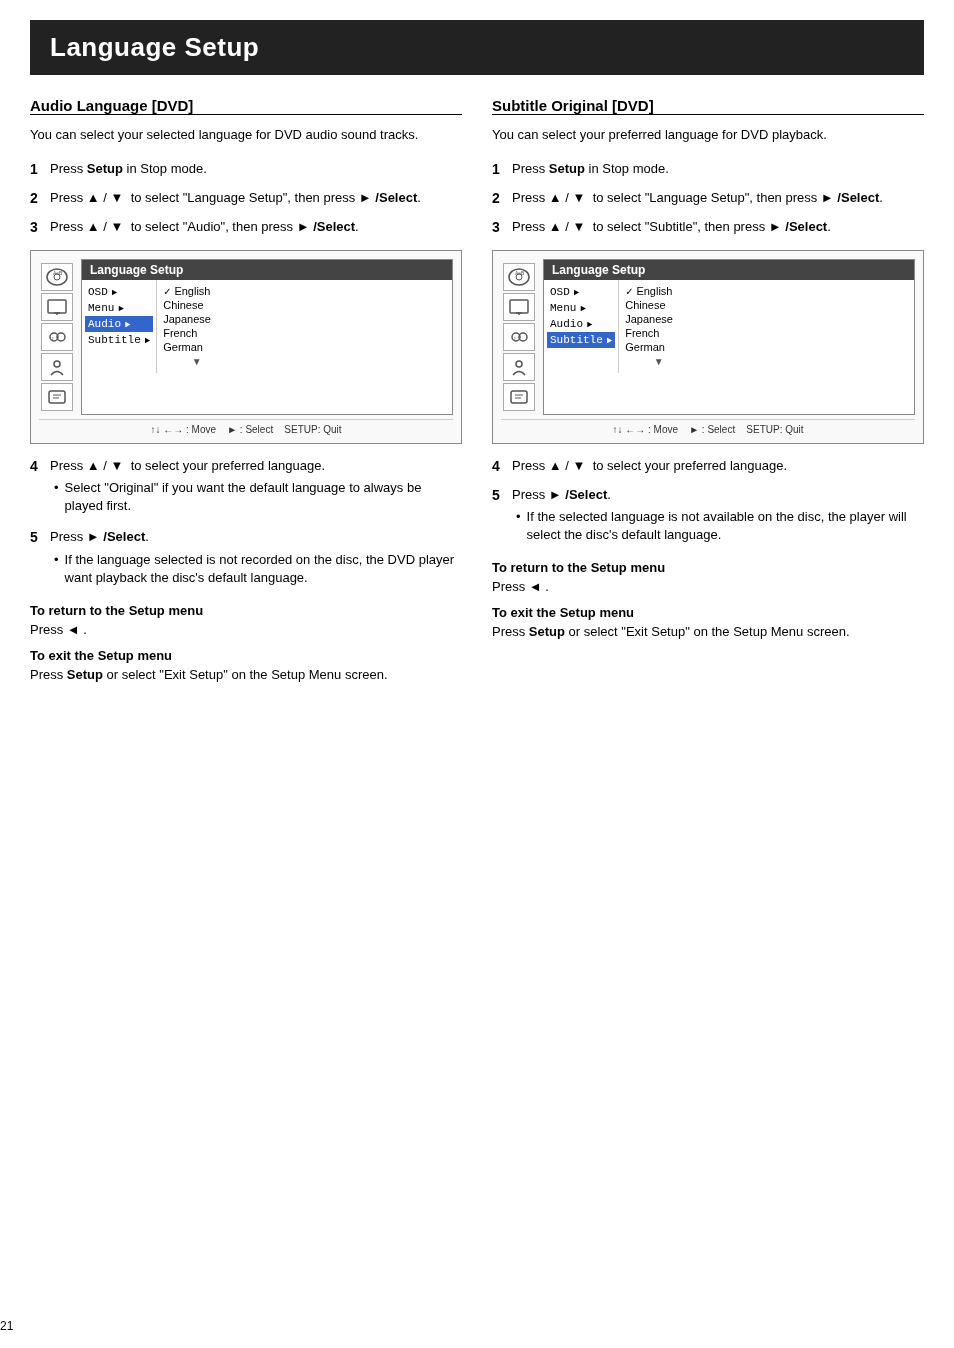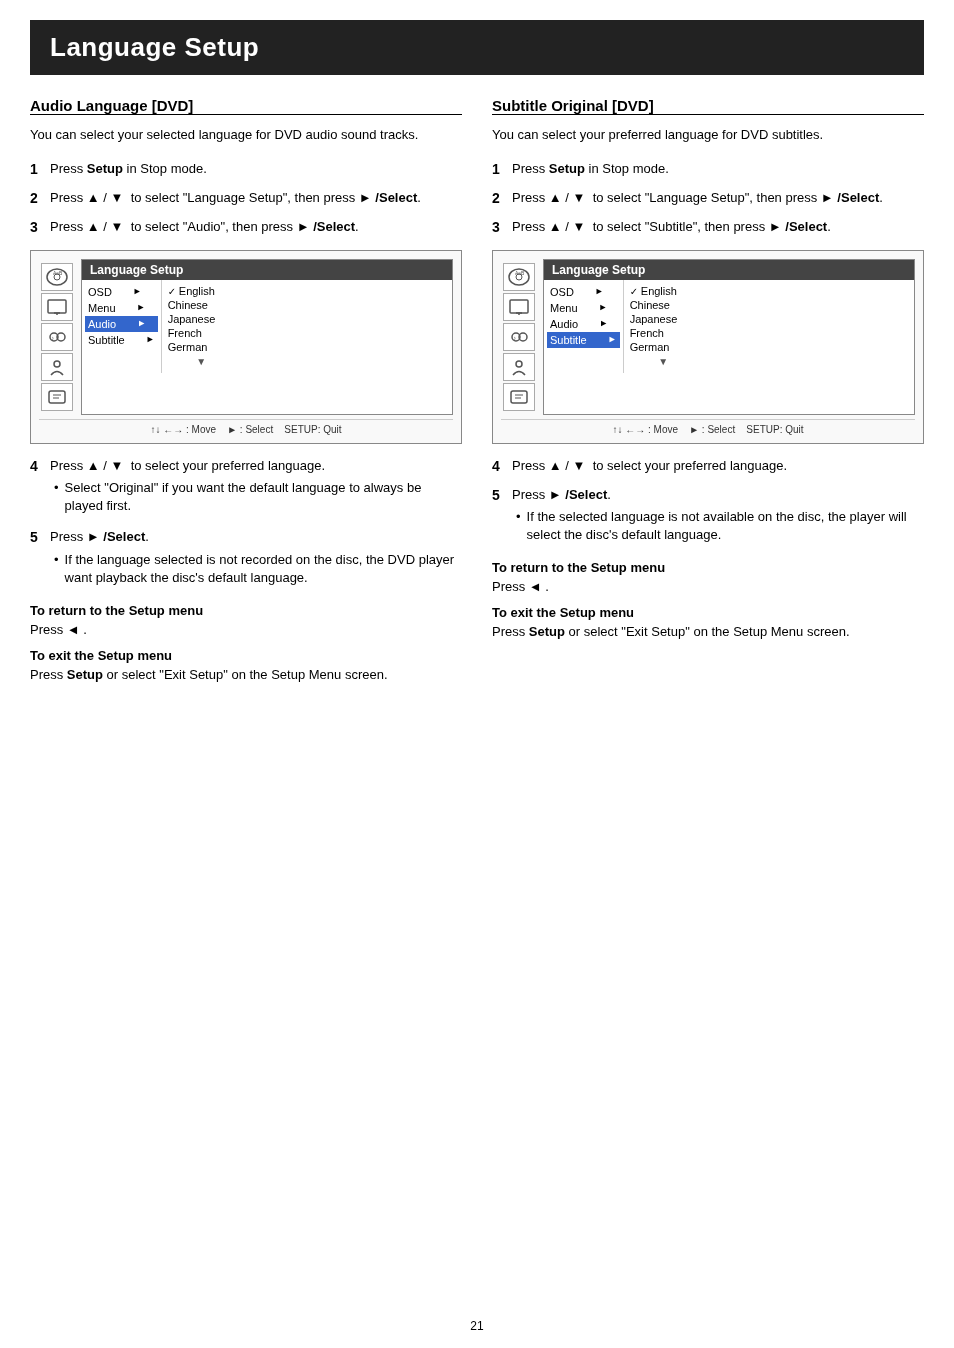--- a/index.html
+++ b/index.html
@@ -145,24 +145,25 @@
     .menu-panel-body {
       display: flex;
       padding: 0;
     }
     .menu-items-col {
       padding: 4px 6px;
       min-width: 70px;
     }
     .menu-item-row {
       display: flex;
-      align-items: flex-start;
+      align-items: flex-end;
       padding: 2px 0;
       font-size: 11px;
-      gap: 21px;
+      gap: 4px;
+      font-family: Liberation Mono, monospace;
     }
     .menu-item-row.highlighted {
       background: #3366cc;
       color: #fff;
       padding: 2px 3px;
       margin: 0 -3px;
     }
     .arrow-right {
       font-size: 9px;
     }
@@ -204,21 +205,21 @@
       font-size: 13px;
       margin-bottom: 2px;
     }
     .return-section p {
       font-size: 13px;
       line-height: 1.5;
     }
 
     
     .page-number {
-      text-align: center;
+      text-align: left;
       font-size: 12px;
       position: absolute;
       bottom: 15px;
       left: 0;
       right: 0;
     }
   </style>
 </head>
 <body>
 
@@ -349,21 +350,21 @@
         <p>Press ◄ .</p>
       </div>
       <div class="return-section" style="margin-top:8px;">
         <div class="return-title">To exit the Setup menu</div>
         <p>Press <b>Setup</b> or select "Exit Setup" on the Setup Menu screen.</p>
       </div>
     </div>
 
     <div class="col-right">
       <div class="section-header">Subtitle Original [DVD]</div>
-      <p class="section-intro">You can select your preferred language for DVD subtitles.</p>
+      <p class="section-intro">You can select your preferred language for DVD playback.</p>
 
       <ol class="steps-list">
         <li>
           <span class="step-num">1</span>
           <span class="step-content">Press <b>Setup</b> in Stop mode.</span>
         </li>
         <li>
           <span class="step-num">2</span>
           <span class="step-content">Press ▲ / ▼ &nbsp;to select "Language Setup", then press ► <b>/Select</b>.</span>
         </li>

